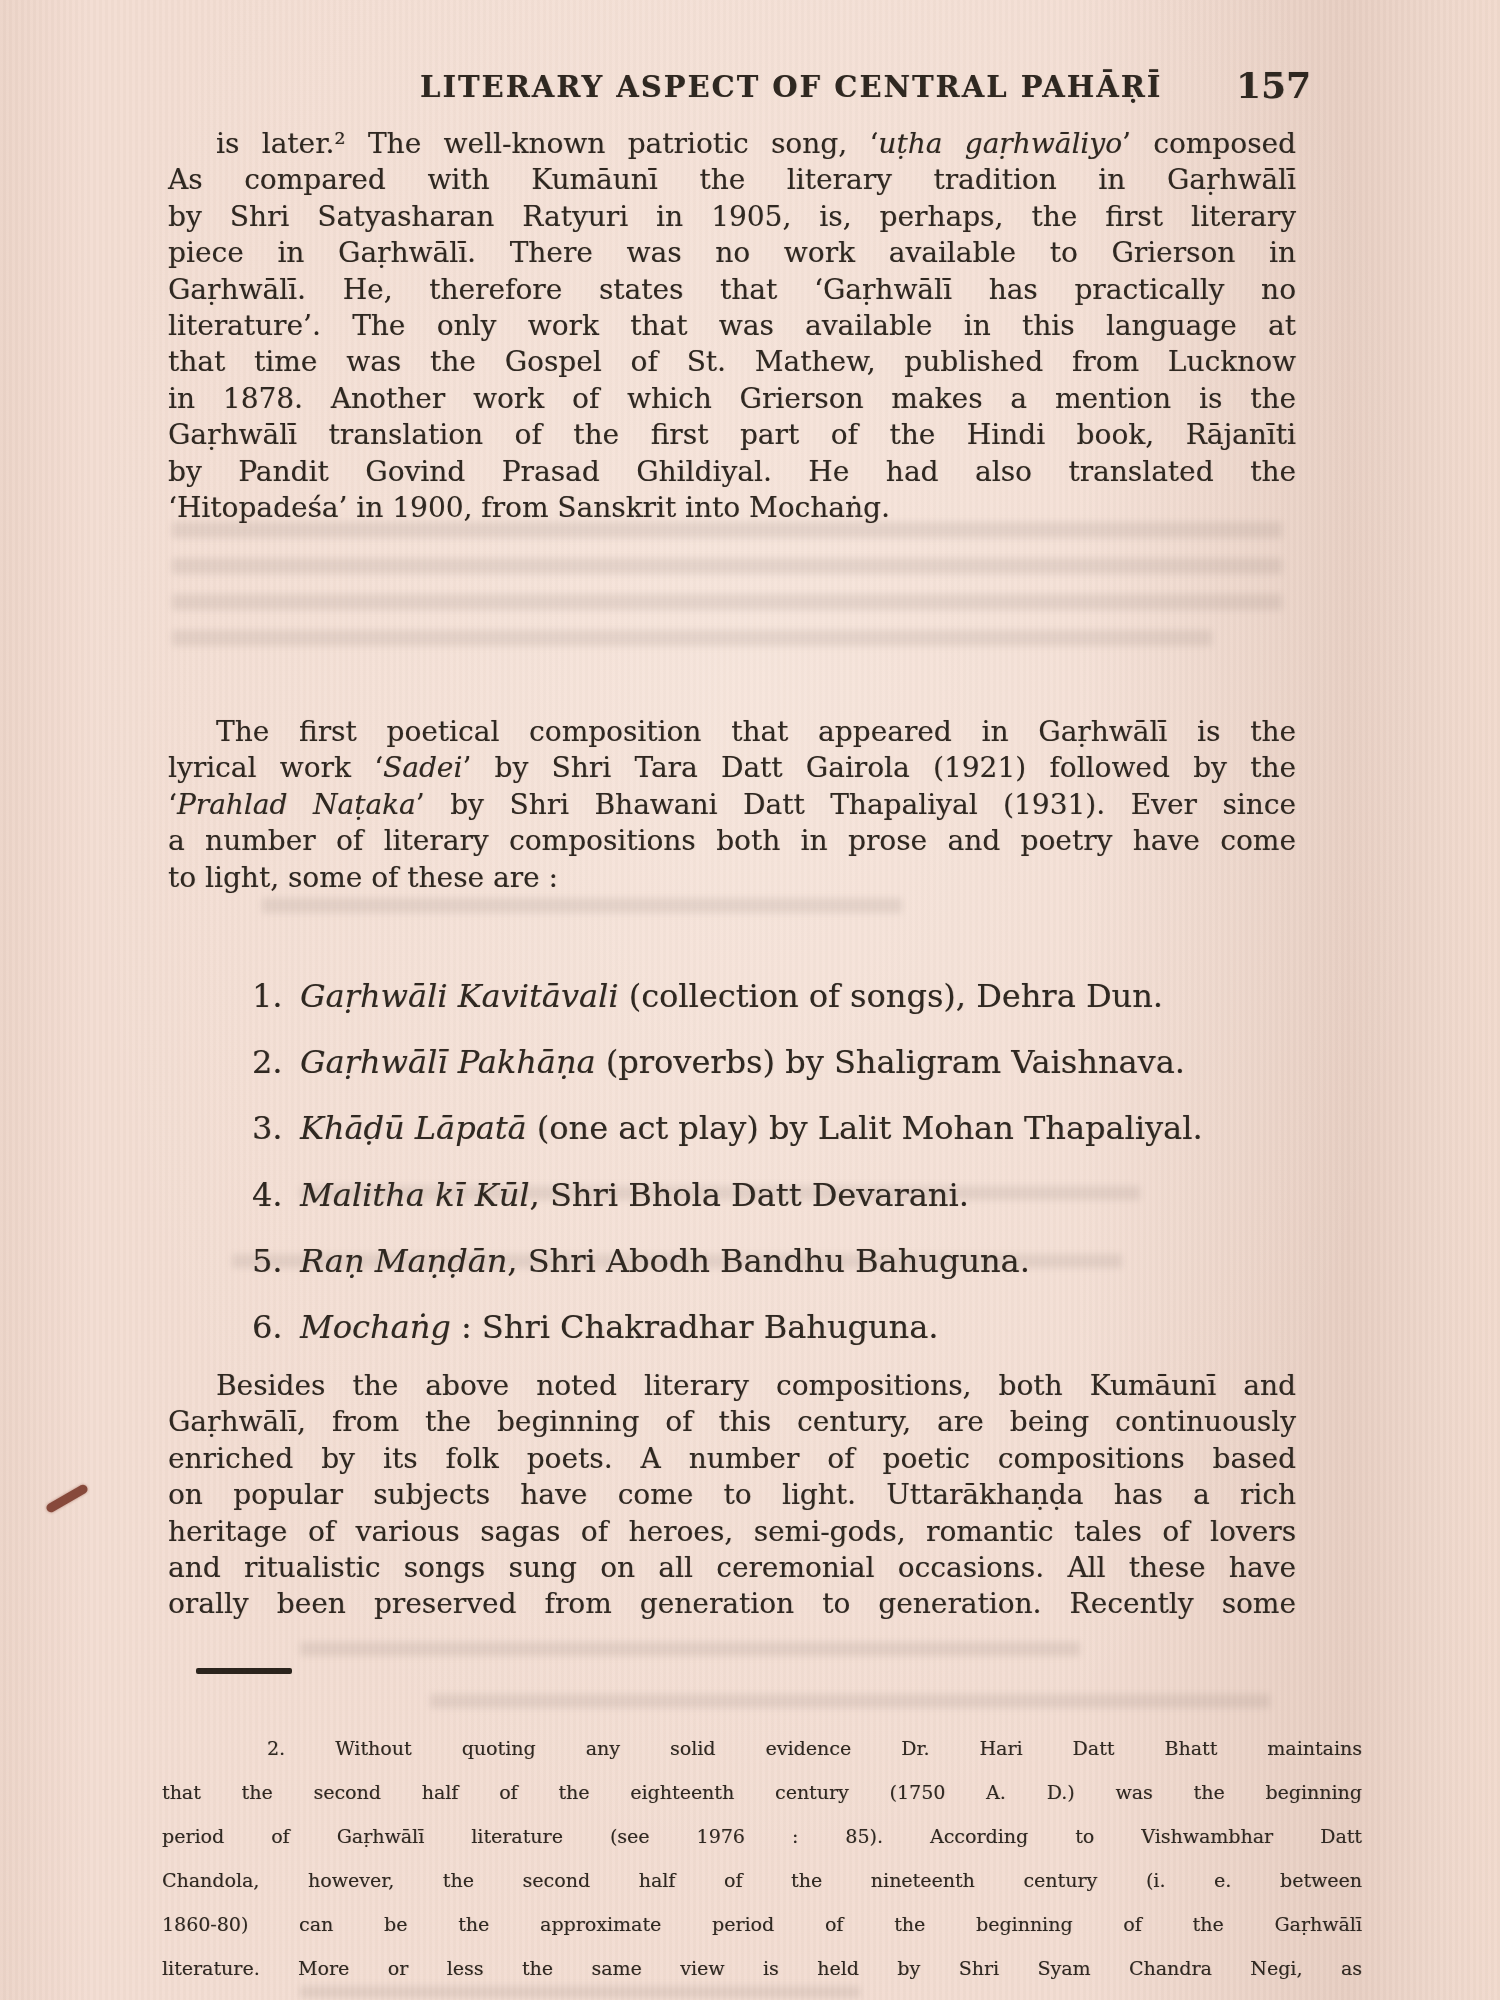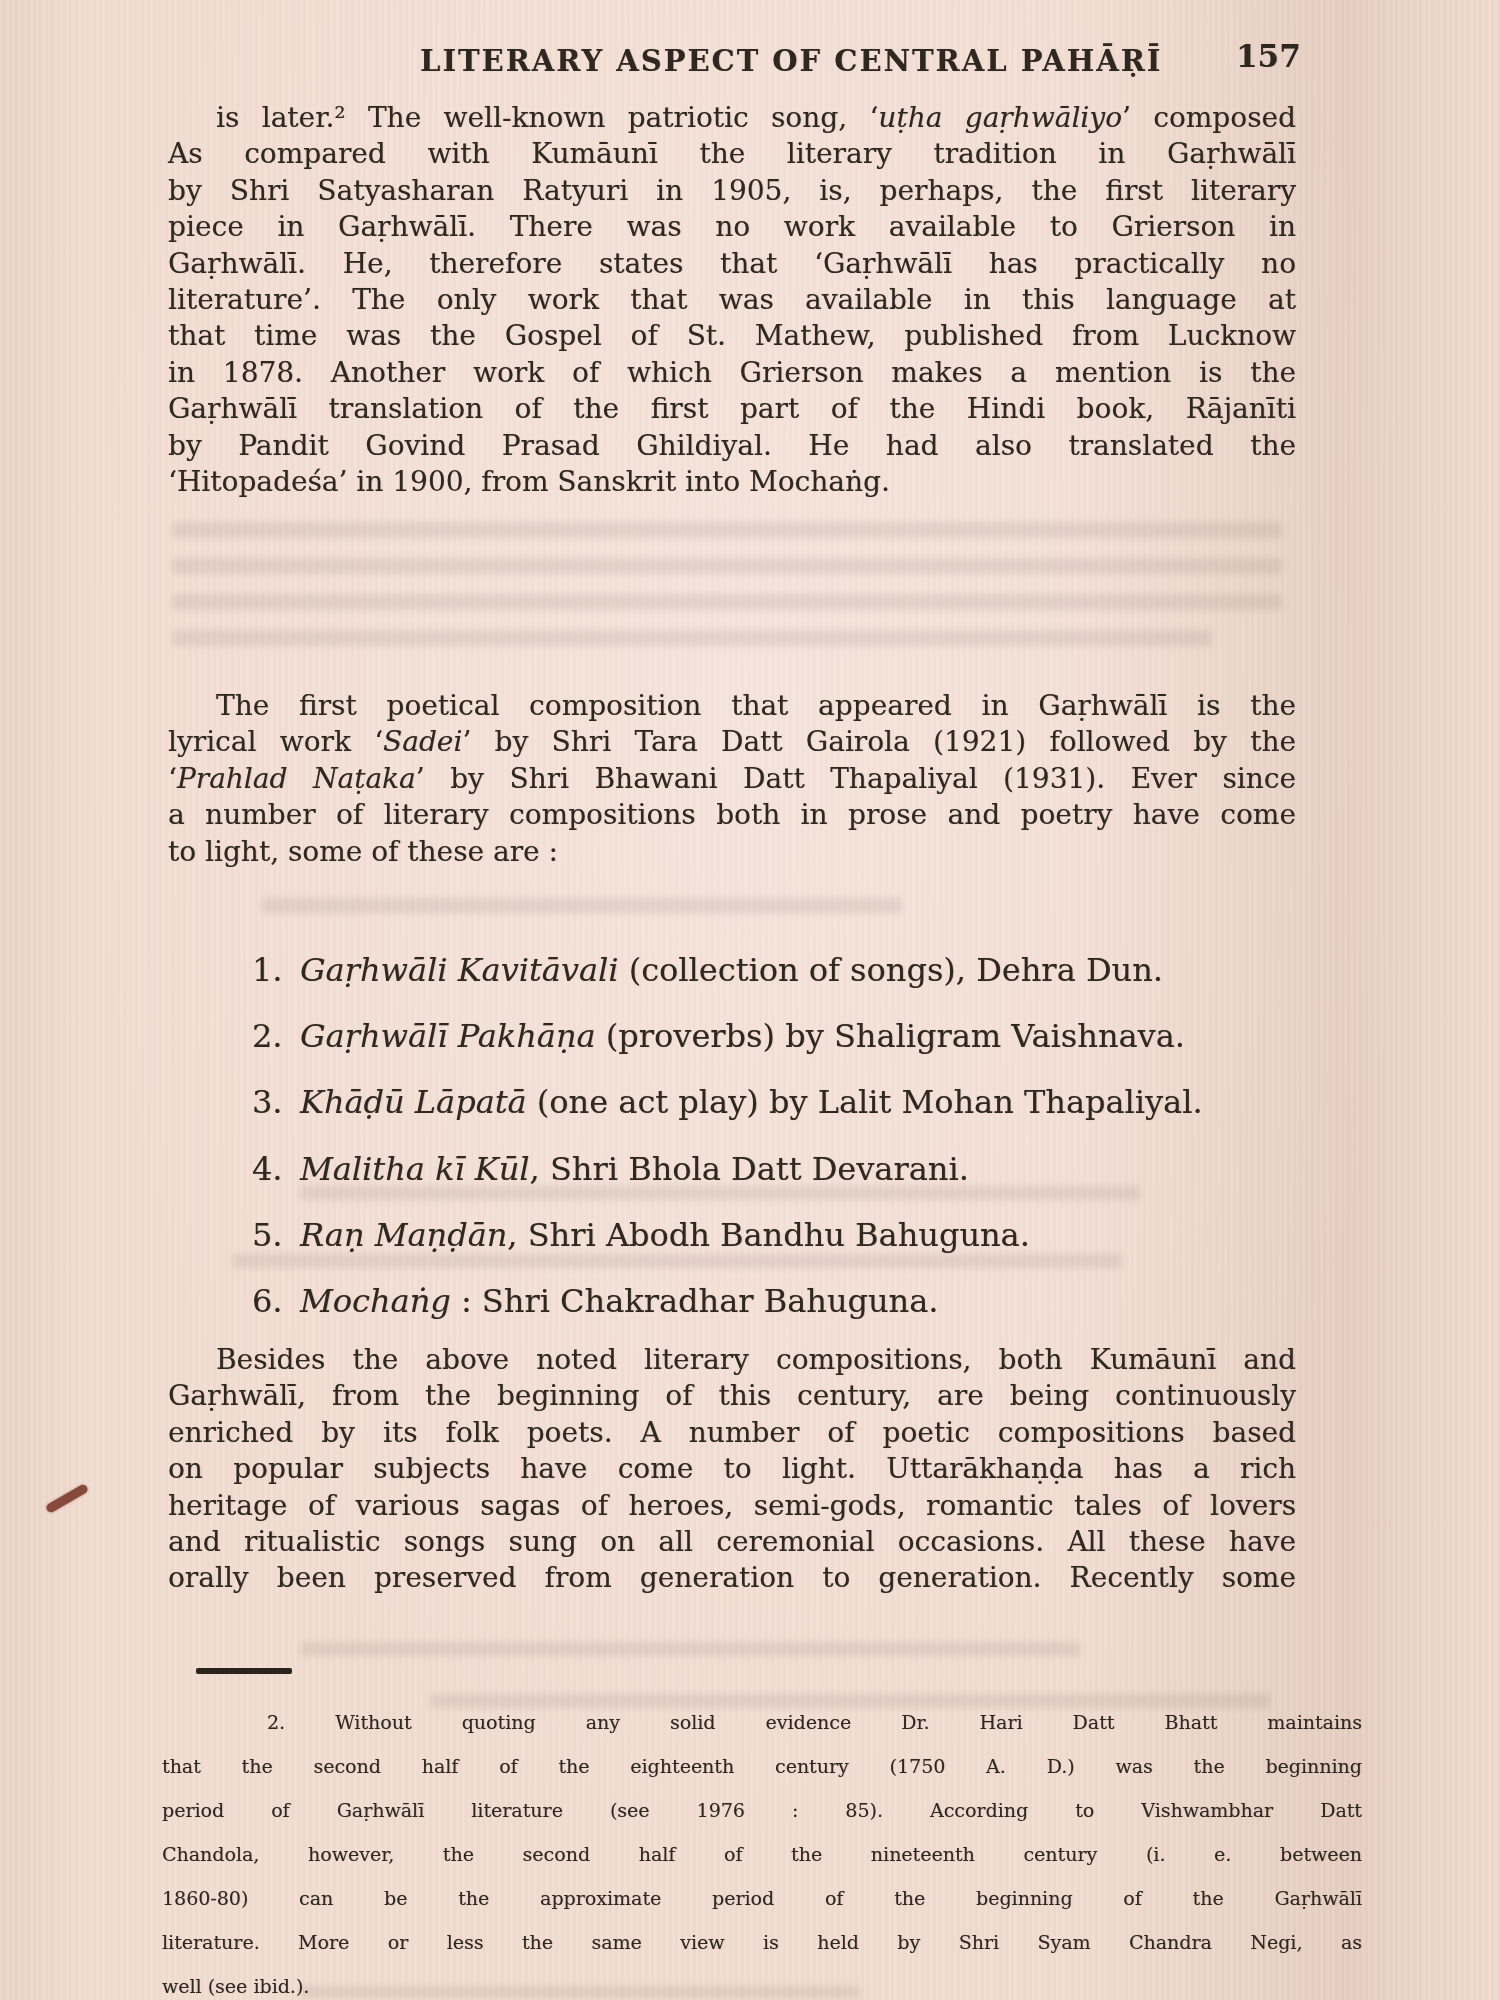--- a/index.html
+++ b/index.html
@@ -6,27 +6,27 @@
   .page {
     position:relative; width:1500px; height:2000px; overflow:hidden;
     background:
       radial-gradient(ellipse at 50% 35%, rgba(255,248,242,0.30), rgba(0,0,0,0) 65%),
       repeating-linear-gradient(90deg, rgba(255,255,255,0.04) 0 3px, rgba(0,0,0,0.015) 3px 6px),
       linear-gradient(90deg, #ecd4c8 0%, #f3ddd2 6%, #f2dcd1 72%, #e7cec2 90%, #eed7cb 96%, #f1dacd 100%),
       #f1dbd0;
     font-family:"DejaVu Serif","Liberation Serif",serif;
     color:#2f2821;
   }
-  .ink { text-shadow:0.4px 0.4px 0.7px rgba(47,40,33,0.38); }
+  .ink { text-shadow:0.4px 0.4px 0.7px rgba(47,40,33,0.38);margin-top:26px; }
   .header-title {
     position:absolute; left:420px; top:44px; width:680px;
     font-size:29px; font-weight:bold; letter-spacing:2px; text-align:center;
     white-space:nowrap;
   }
-  .page-number { position:absolute; left:1236px; top:38px; font-size:31px; font-weight:bold; }
+  .page-number { position:absolute; left:1236px; top:38px; font-size:36px; font-weight:bold; }
   .para { position:absolute; left:168px; width:1128px; }
   .para .line { font-size:28px; line-height:36.4px; height:36.4px; white-space:normal; }
   .para1 { top:100px; }
   .para2 { top:688px; }
   .para3 { top:1342px; }
   .para1 .line:first-child, .para2 .line:first-child, .para3 .line:first-child { text-indent:48px; }
   .just { text-align:justify; }
   .just::after { content:""; display:inline-block; width:100%; height:0; line-height:0; vertical-align:top; }
   .works-list { position:absolute; left:252px; top:952px; width:1060px; }
   .works-list .list-row { height:66.2px; font-size:32px; line-height:37px; }

